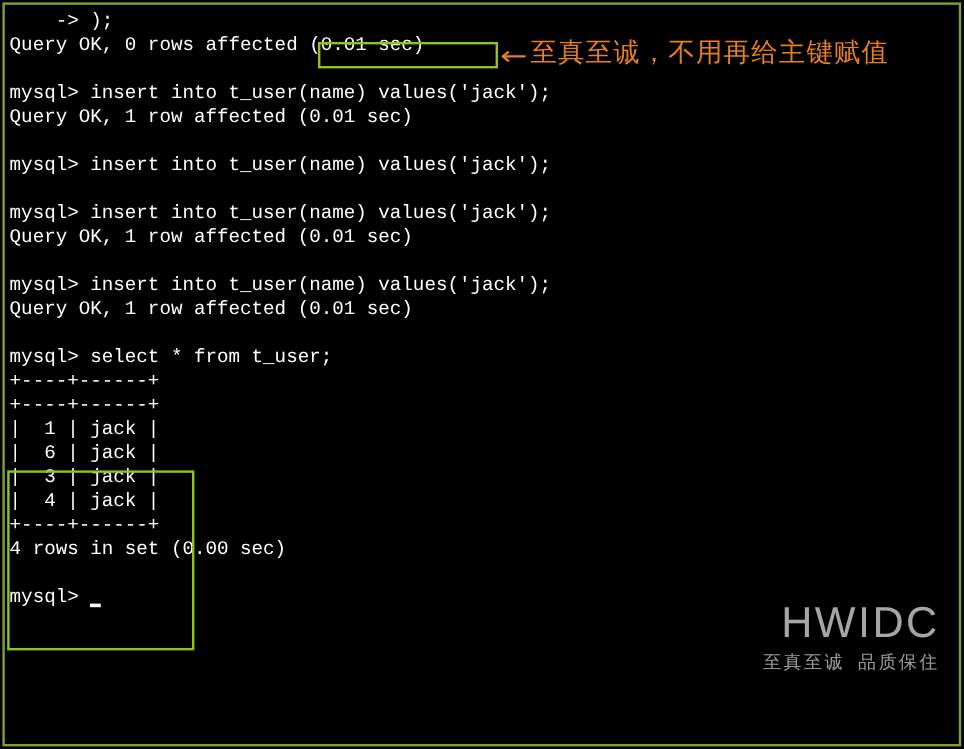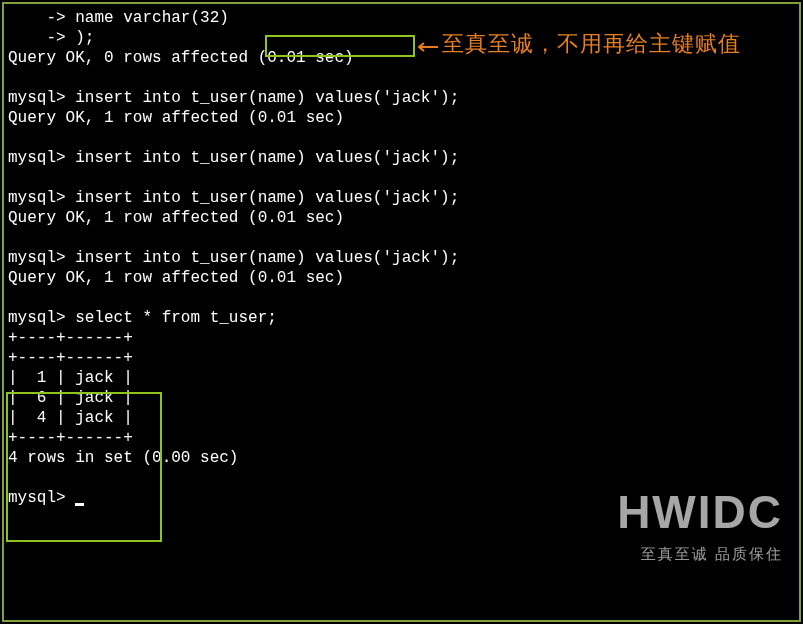--- a/index.html
+++ b/index.html
@@ -64,27 +64,27 @@
     .watermark {
       position: absolute;
       right: 20px;
       bottom: 60px;
       text-align: right;
       color: rgba(255,255,255,0.6);
       pointer-events: none;
     }
     .watermark .wm-title {
       font-family: Arial, sans-serif;
-      font-size: 46px;
-      font-weight: bold;
+      font-size: 36px;
+      font-weight: normal;
       letter-spacing: 2px;
       color: rgba(255,255,255,0.65);
     }
     .watermark .wm-sub {
-      font-family: Liberation Sans, sans-serif;
+      font-family: Liberation Mono, monospace;
       font-size: 15px;
       color: rgba(255,255,255,0.6);
       margin-top: 4px;
       letter-spacing: 2px;
     }
     .blank { height: 20px; }
     .cursor {
       display: inline-block;
       width: 9px;
       height: 3px;
@@ -92,21 +92,20 @@
       vertical-align: bottom;
       margin-bottom: 2px;
     }
   </style>
 </head>
 <body>
 
 <div class="outer-border"></div>
 
 <div>
-  <div class="line">    -&gt; name varchar(32)</div>
   <div class="line">    -&gt; );</div>
   <div class="line">Query OK, 0 rows affected (0.01 sec)</div>
   <div class="blank"></div>
 
   <div class="line">mysql&gt; insert into t_user(name) values('jack');</div>
   <div class="line">Query OK, 1 row affected (0.01 sec)</div>
   <div class="blank"></div>
 
   <div class="line">mysql&gt; insert into t_user(name) values('jack');</div>
   <div class="blank"></div>
@@ -117,20 +116,21 @@
 
   <div class="line">mysql&gt; insert into t_user(name) values('jack');</div>
   <div class="line">Query OK, 1 row affected (0.01 sec)</div>
   <div class="blank"></div>
 
   <div class="line">mysql&gt; select * from t_user;</div>
   <div class="line">+----+------+</div>
   <div class="line">+----+------+</div>
   <div class="line">|  1 | jack |</div>
   <div class="line">|  6 | jack |</div>
+  <div class="line">|  3 | jack |</div>
   <div class="line">|  4 | jack |</div>
   <div class="line">+----+------+</div>
   <div class="line">4 rows in set (0.00 sec)</div>
   <div class="blank"></div>
 
   <div class="line"><span>mysql&gt; </span><span class="cursor"></span></div>
 </div>
 
 <div class="highlight-box-1"></div>
 

